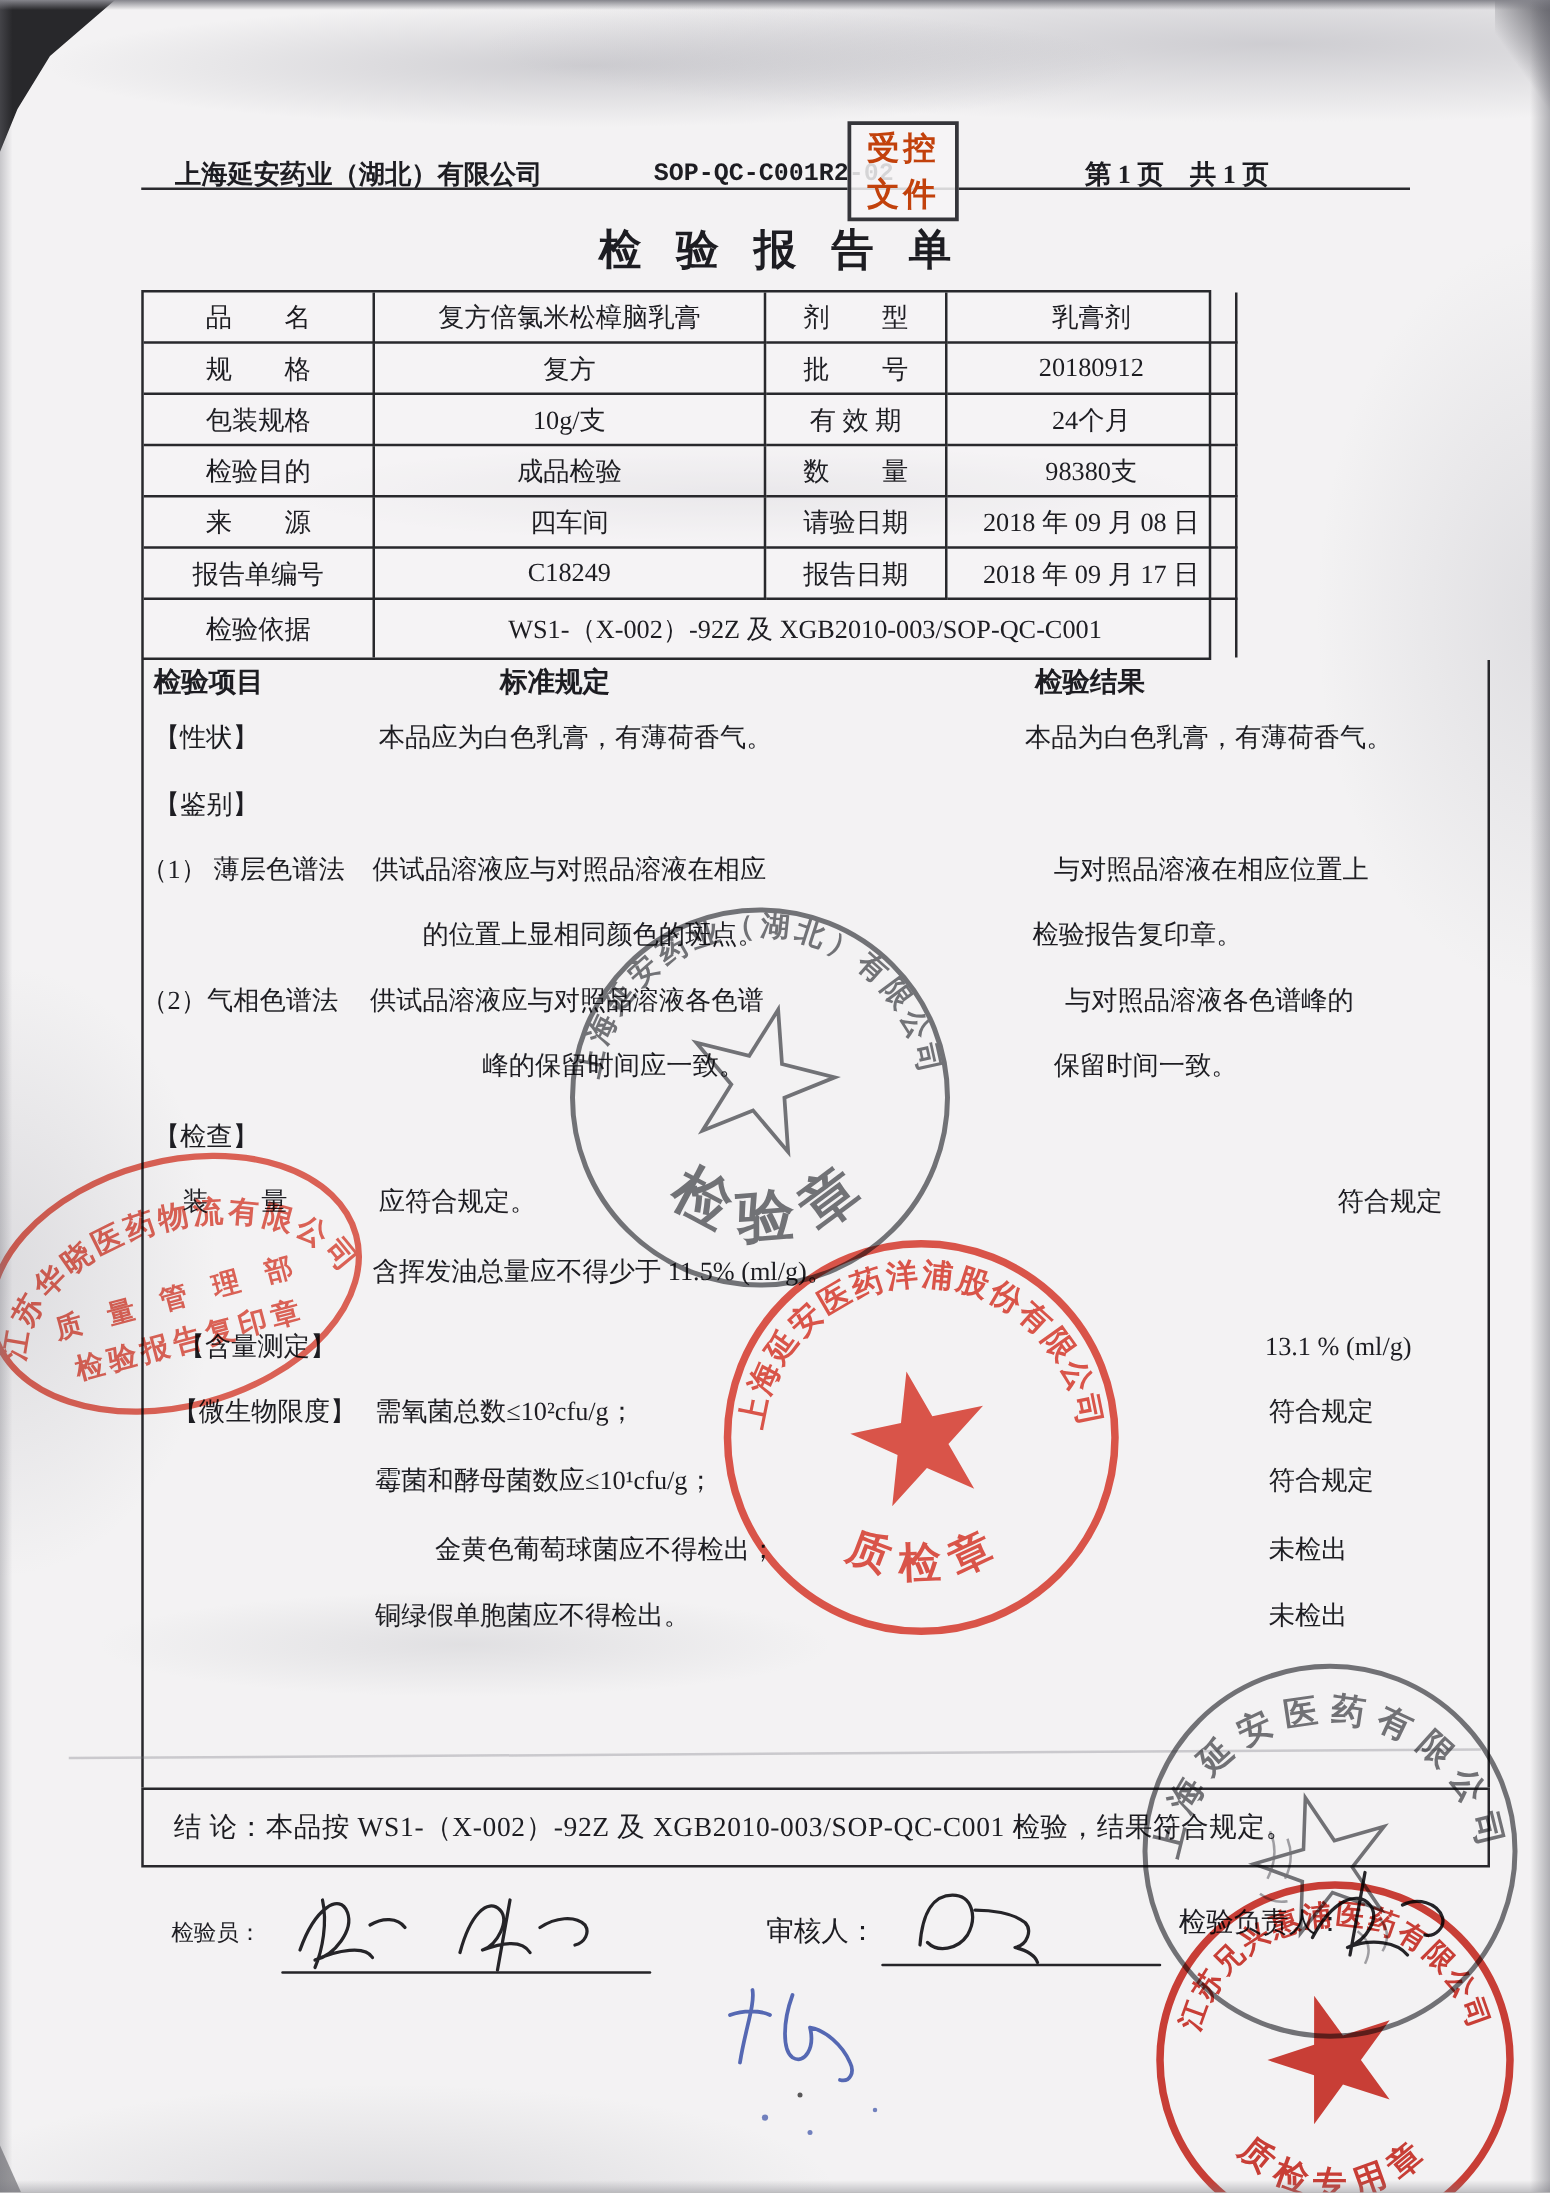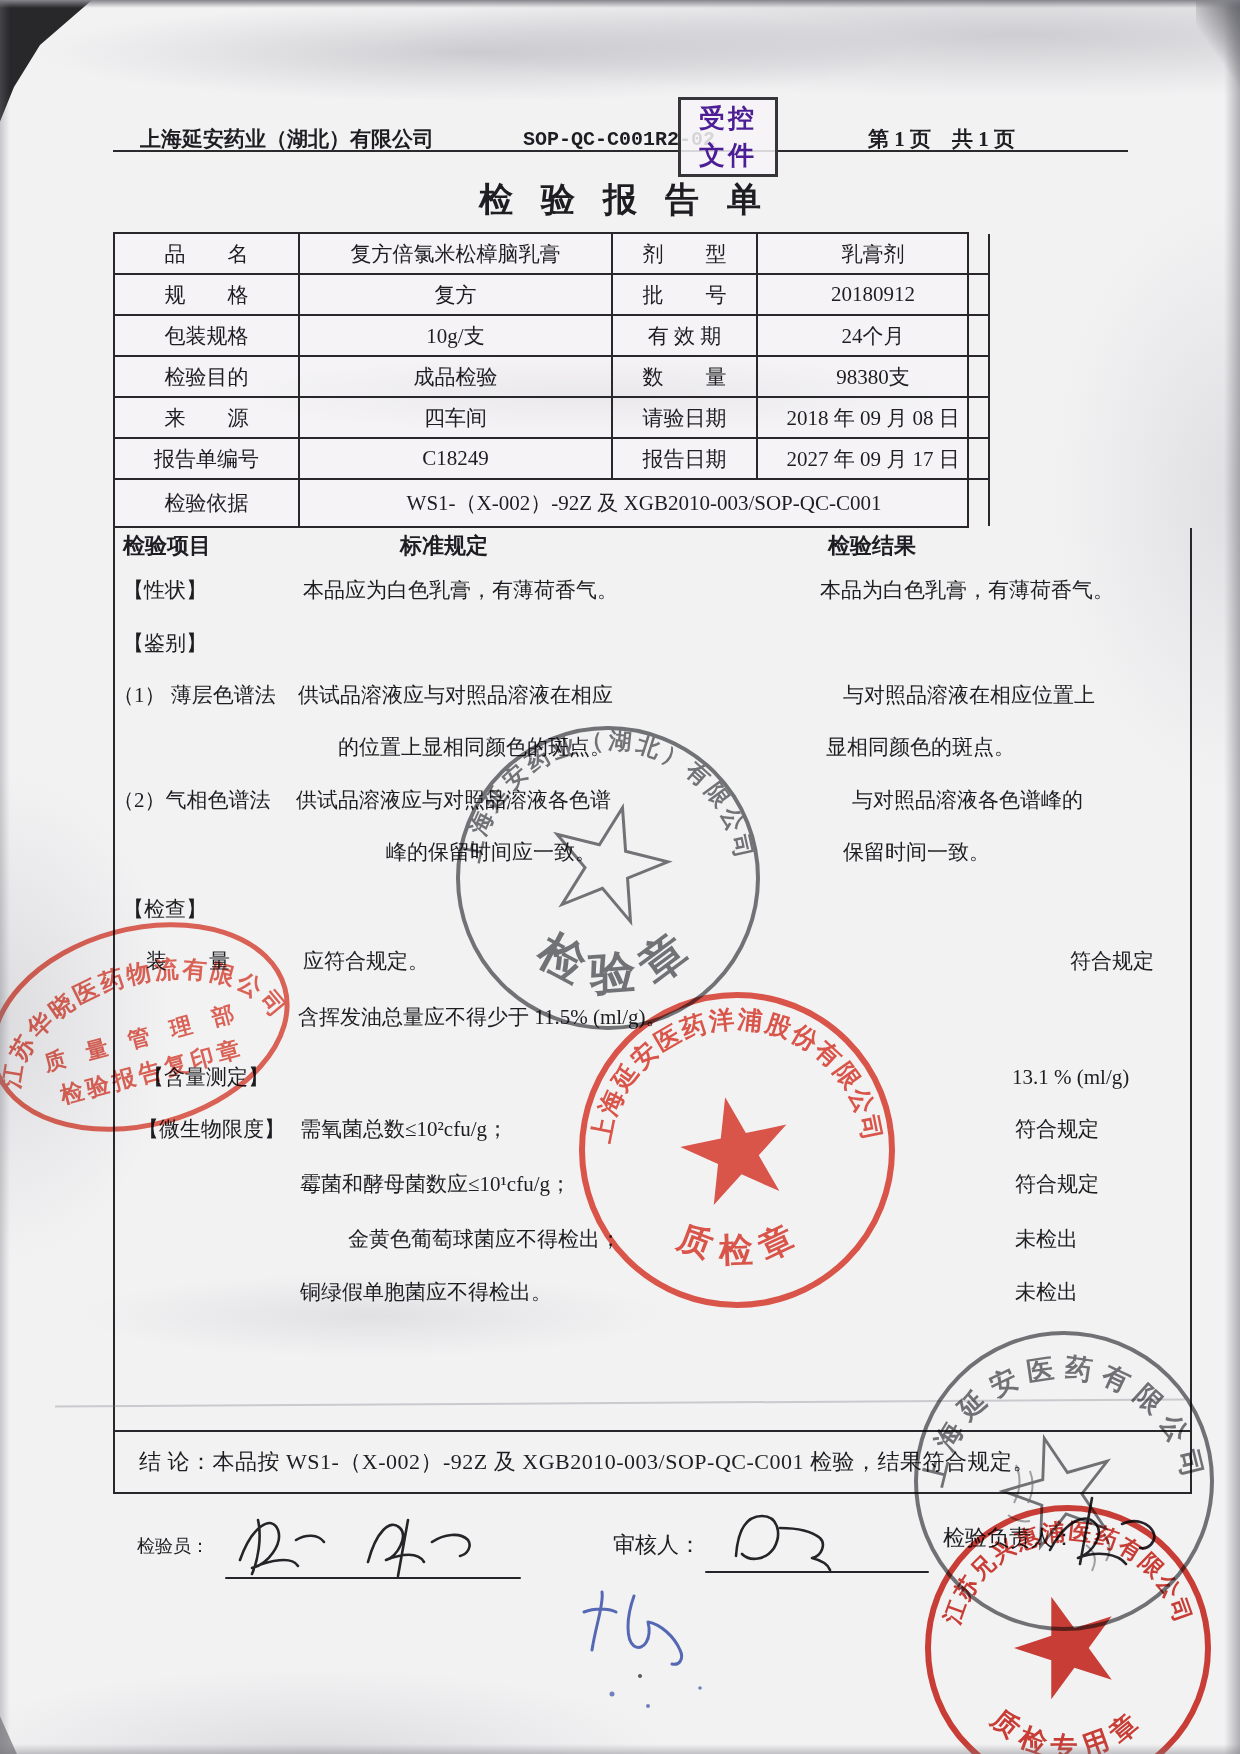--- a/index.html
+++ b/index.html
@@ -21,24 +21,24 @@
       radial-gradient(ellipse 520px 55px at 48% 22.5%, rgba(150,150,158,.16), transparent 70%),
       radial-gradient(ellipse 240px 340px at 0% 58%, rgba(140,140,150,.22), transparent 72%),
       radial-gradient(ellipse 500px 120px at 25% 100%, rgba(140,140,150,.22), transparent 72%);
   }
   .t { position:absolute; white-space:nowrap; font-size:21px; line-height:1.25; z-index:2; }
   .bold { font-weight:bold; }
   .mono { font-family:"Liberation Mono","DejaVu Sans Mono",monospace; }
 
   .hline { position:absolute; left:113px; top:150px; width:1015px; height:2px; background:#2a2a2e; z-index:1; }
   .ctrl-box {
-    position:absolute; left:678px; top:97px; width:100px; height:80px;
+    position:absolute; left:678px; top:97px; width:89px; height:80px;
     border:3px solid #35353a; z-index:3; text-align:center;
     font-size:26px; font-weight:bold; line-height:37px; letter-spacing:3px;
-    color:#4c1d95; background:rgba(246,245,246,.85);
+    color:#c2410c; background:rgba(246,245,246,.85);
   }
   .title {
     position:absolute; left:0; right:0; top:177px; text-align:center;
     font-size:34px; font-weight:bold; letter-spacing:28px; text-indent:28px; z-index:2;
   }
 
   .info-table {
     position:absolute; left:113px; top:232px; width:856px; z-index:2;
     border:2px solid #28282c; display:grid;
     grid-template-columns:185px 313px 145px 232px 1fr;
@@ -126,21 +126,21 @@
 
     <div class="cell">来　　源</div>
     <div class="cell">四车间</div>
     <div class="cell">请验日期</div>
     <div class="cell">2018 年 09 月 08 日</div>
     <div class="cell no-r"></div>
 
     <div class="cell">报告单编号</div>
     <div class="cell">C18249</div>
     <div class="cell">报告日期</div>
-    <div class="cell">2027 年 09 月 17 日</div>
+    <div class="cell">2018 年 09 月 17 日</div>
     <div class="cell no-r"></div>
 
     <div class="cell h46 no-b">检验依据</div>
     <div class="cell h46 no-b span3">WS1-（X-002）-92Z 及 XGB2010-003/SOP-QC-C001</div>
     <div class="cell h46 no-b no-r"></div>
   </div>
 
   <div class="vline" style="left:113px;"></div>
   <div class="vline" style="left:1190px;"></div>
 
@@ -151,21 +151,21 @@
   <div class="t" style="left:123px; top:577px;">【性状】</div>
   <div class="t" style="left:303px; top:577px;">本品应为白色乳膏，有薄荷香气。</div>
   <div class="t" style="left:820px; top:577px;">本品为白色乳膏，有薄荷香气。</div>
 
   <div class="t" style="left:123px; top:630px;">【鉴别】</div>
 
   <div class="t" style="left:113px; top:682px;">（1） 薄层色谱法</div>
   <div class="t" style="left:298px; top:682px;">供试品溶液应与对照品溶液在相应</div>
   <div class="t" style="left:843px; top:682px;">与对照品溶液在相应位置上</div>
   <div class="t" style="left:338px; top:734px;">的位置上显相同颜色的斑点。</div>
-  <div class="t" style="left:826px; top:734px;">显相同颜色的斑点。</div>
+  <div class="t" style="left:826px; top:734px;">检验报告复印章。</div>
 
   <div class="t" style="left:113px; top:787px;">（2）气相色谱法</div>
   <div class="t" style="left:296px; top:787px;">供试品溶液应与对照品溶液各色谱</div>
   <div class="t" style="left:852px; top:787px;">与对照品溶液各色谱峰的</div>
   <div class="t" style="left:338px; top:839px;padding-left:48px;">峰的保留时间应一致。</div>
   <div class="t" style="left:843px; top:839px;">保留时间一致。</div>
 
   <div class="t" style="left:123px; top:896px;">【检查】</div>
 
   <div class="t" style="left:146px; top:948px;">装　　量</div>

